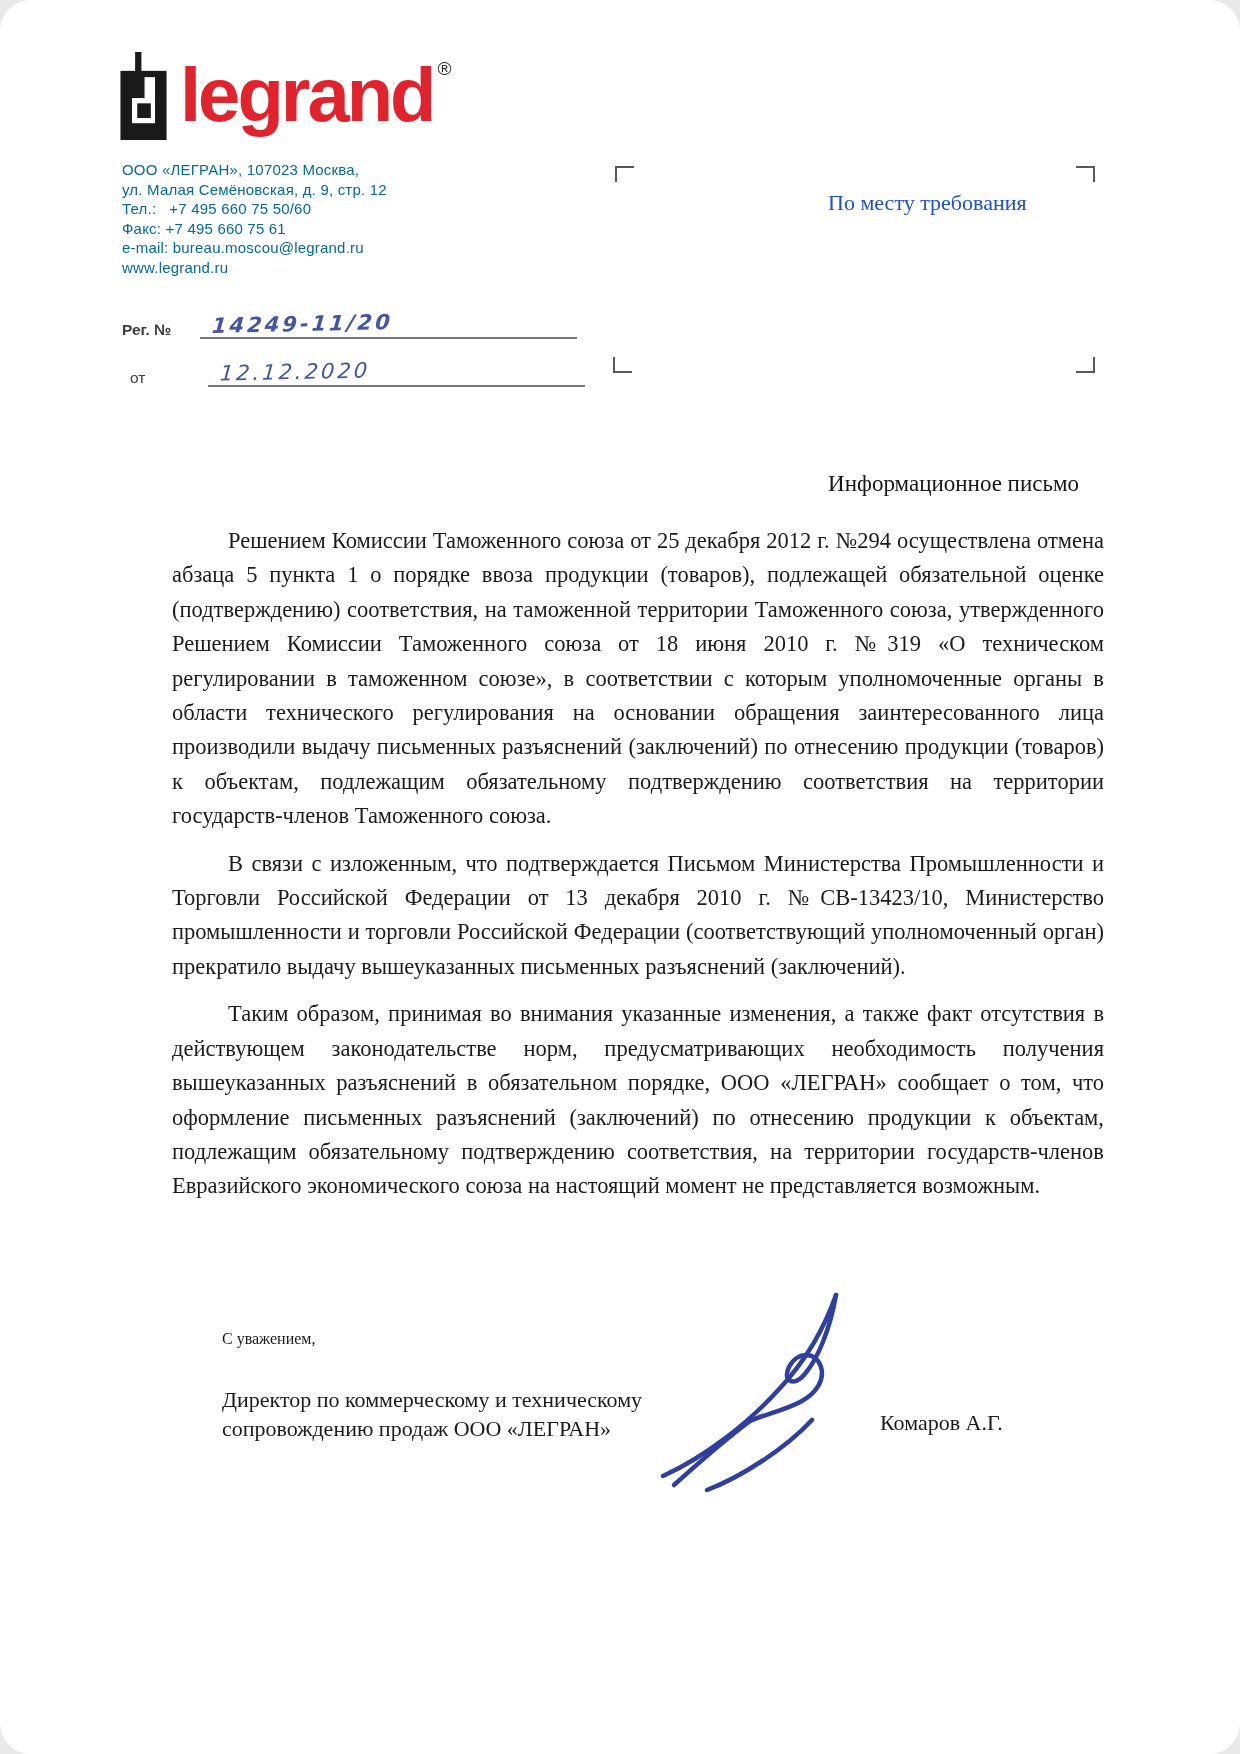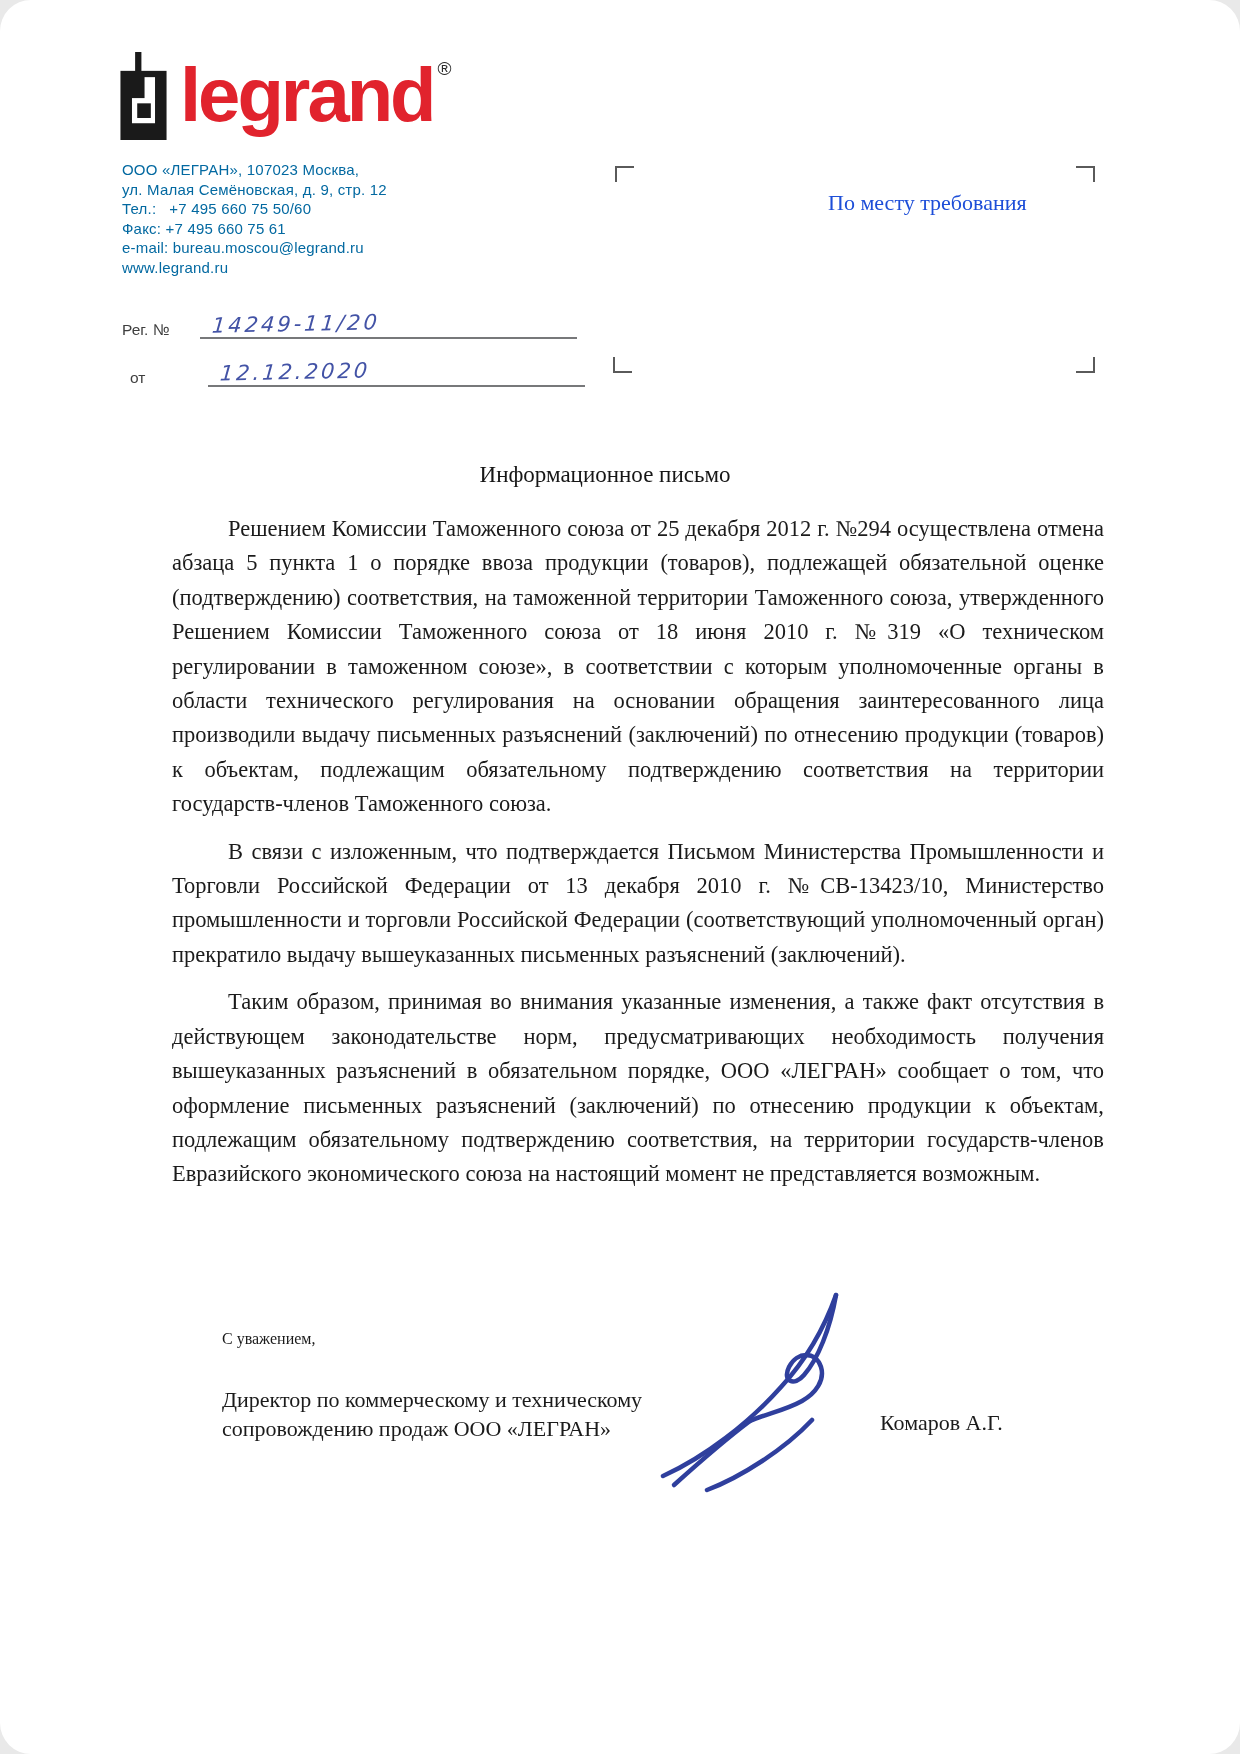--- a/index.html
+++ b/index.html
@@ -30,37 +30,37 @@
     font-family:"Liberation Sans", sans-serif; font-size:15.5px; color:#3e3e3e; width:78px;
   }
   .reg-field .line {
     width:365px; border-bottom:2px solid #77787a; padding:0 0 1px 12px; margin-left:0;
   }
   .hand {
     display:inline-block; font-family:"DejaVu Sans", sans-serif; font-style:italic;
     font-size:21px; color:#4353a6; letter-spacing:3px;
     transform:rotate(-1.2deg) skewX(-6deg);
   }
-  .reg-no { top:312px; }
+  .reg-no { top:312px;font-weight:bold; }
   .reg-date { top:360px;margin-left:8px; }
 
   
   .recipient { position:absolute; left:828px; top:190px; font-size:22px; color:#1d4ed8; }
   .bk { position:absolute; width:17px; height:14px; border:0 solid #5a5a5a; }
   .bk-tl { left:615px; top:166px; border-left-width:2px; border-top-width:2px; }
   .bk-tr { left:1076px; top:166px; border-right-width:2px; border-top-width:2px; }
   .bk-bl { left:613px; top:357px; border-left-width:2px; border-bottom-width:2px; }
   .bk-br { left:1076px; top:357px; border-right-width:2px; border-bottom-width:2px; }
 
   
   .title {
     position:absolute; left:140px; top:462px; width:930px;
-    text-align:center; font-size:23px; font-weight:normal; margin:0; color:#161616;
+    text-align:right; font-size:23px; font-weight:normal; margin:9px; color:#161616;
   }
-  .body-text { position:absolute; left:172px; top:512px; width:932px; }
+  .body-text { position:absolute; left:172px; top:524px; width:932px; }
   .body-text p {
     margin:0 0 13px 0; text-indent:56px; text-align:justify;
     font-size:22.5px; line-height:34.4px; color:#1b1b1b;
   }
 
   
   .closing { position:absolute; left:222px; top:1330px; font-size:16px; }
   .position-lines { position:absolute; left:222px; top:1386px; font-size:22px; line-height:28.5px; }
   .signer-name { position:absolute; left:880px; top:1410px; font-size:22px; }
   .signature { position:absolute; left:645px; top:1282px; width:238px; height:212px; }

